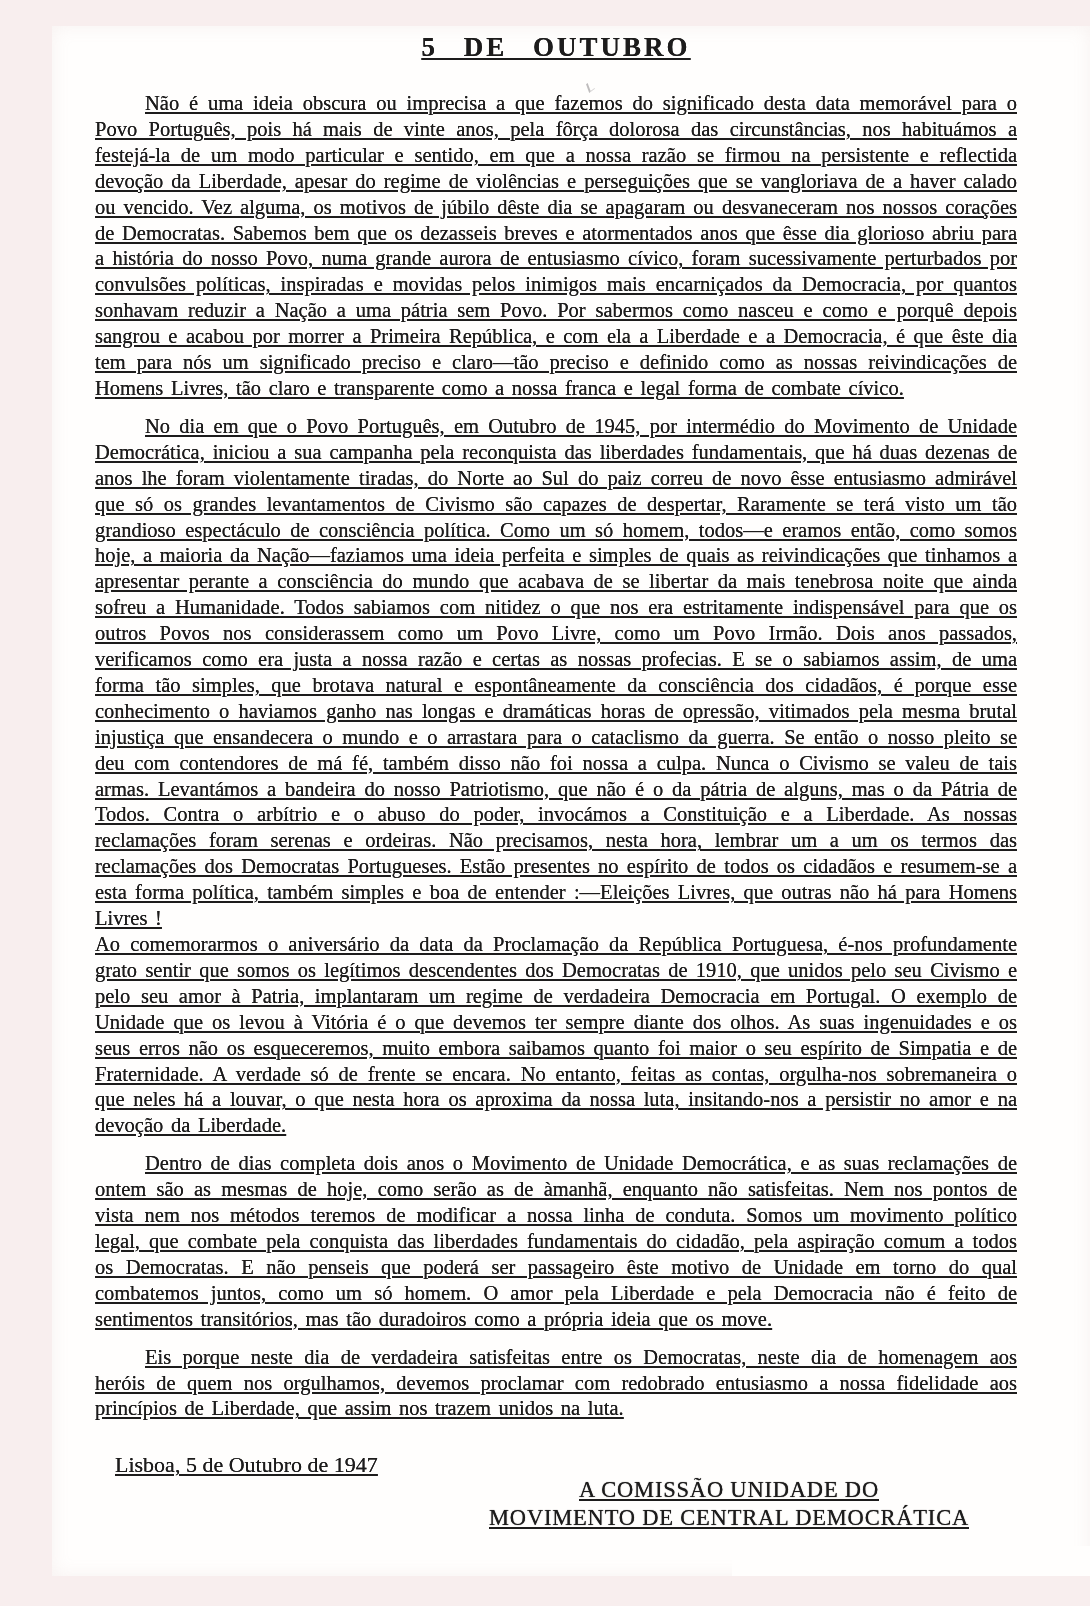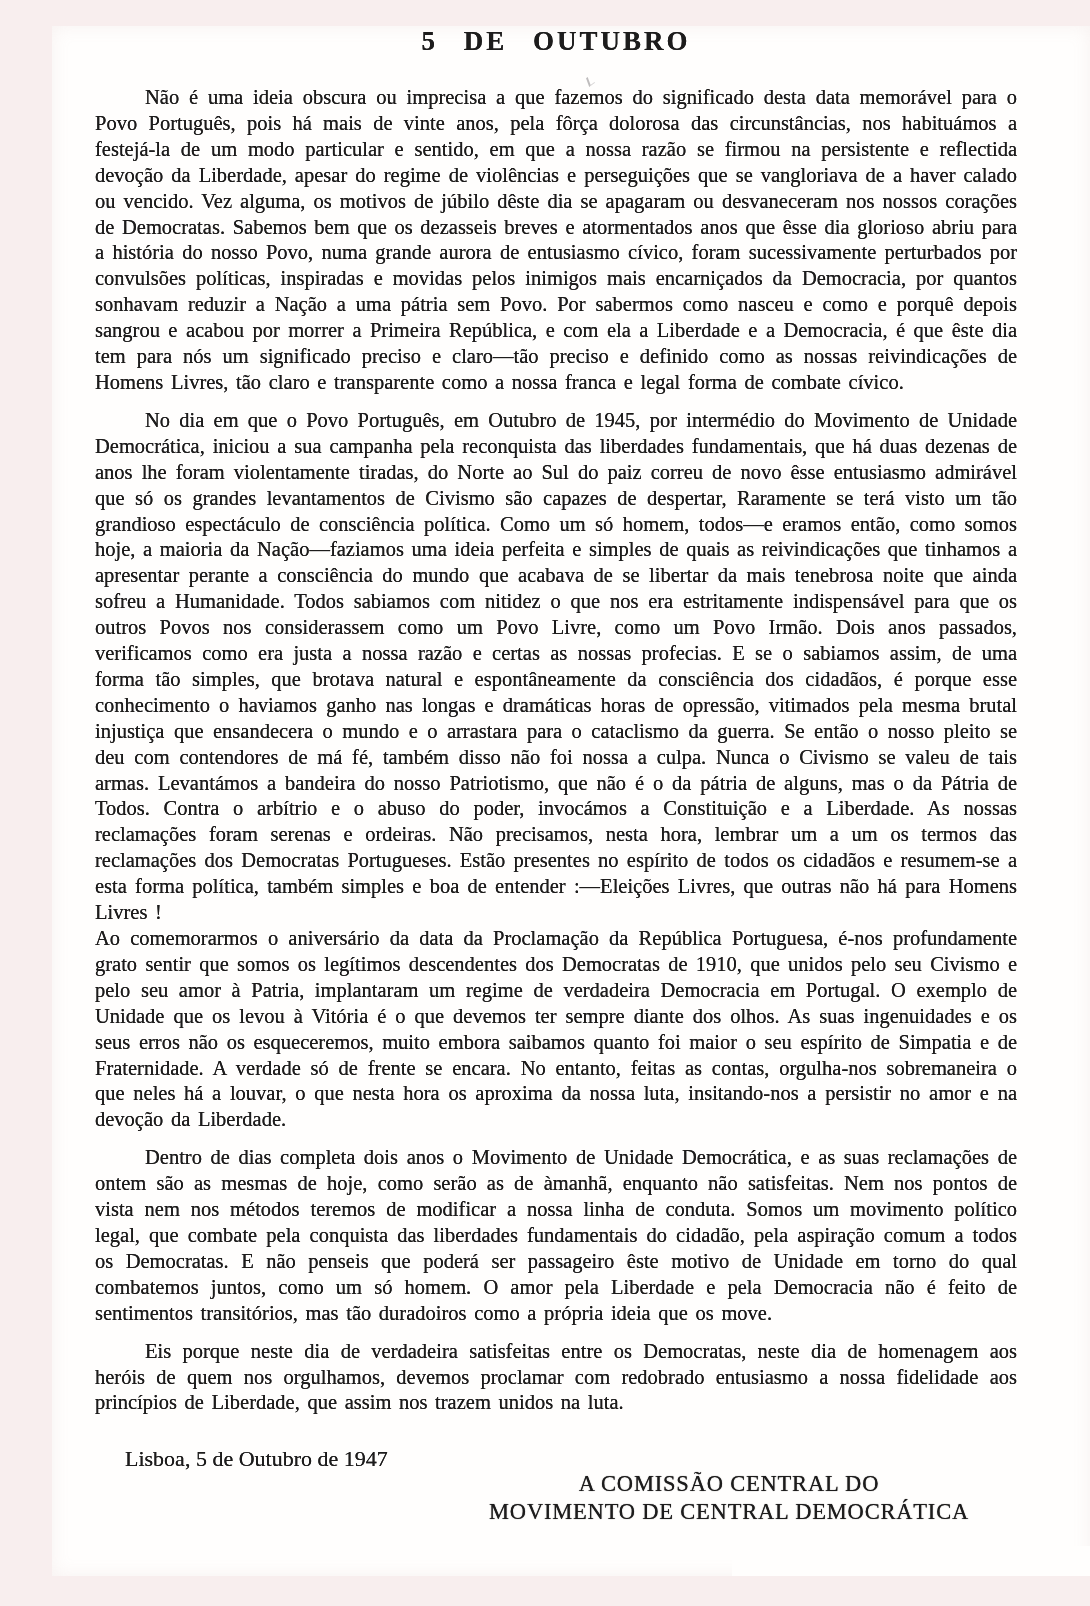--- a/index.html
+++ b/index.html
@@ -24,21 +24,21 @@
     background: var(--paper);
     box-shadow: 0 0 18px rgba(190,150,150,0.12) inset;
   }
   .paper-bottom-patch {
     position: absolute;
     left: 680px; right: 0; bottom: 0; height: 30px;
     background: var(--paper);
   }
   .content {
     position: absolute;
-    left: 95px; top: 10px; width: 922px;
+    left: 95px; top: 16px; width: 922px; text-decoration: underline;
   }
   .doc-title {
     margin: 16px 0 0 0;
     text-align: center;
     font-size: 27px;
     font-weight: bold;
     letter-spacing: 3px;
     word-spacing: 16px;
     color: var(--ink);
     text-shadow: 0 0 0.6px currentColor;
@@ -63,21 +63,21 @@
     word-spacing: 2.5px;
     text-shadow: 0 0 0.5px currentColor;
   }
   .body-text p.indent { text-indent: 50px; margin-top: 12px; }
   .footer {
     display: flex;
     align-items: flex-start;
     margin-top: 30px;
   }
   .dateline {
-    margin-left: 30px;
+    margin-left: 20px;
     font-size: 22px;
     white-space: nowrap;
     text-shadow: 0 0 0.6px currentColor;
   }
   .signature {
     margin-left: auto;
     margin-right: 48px;
     margin-top: 24px;
     text-align: center;
     font-size: 22.5px;
@@ -102,17 +102,17 @@
     <p class="indent">Não é uma ideia obscura ou imprecisa a que fazemos do significado desta data memorável para o Povo Português, pois há mais de vinte anos, pela fôrça dolorosa das circunstâncias, nos habituámos a festejá-la de um modo particular e sentido, em que a nossa razão se firmou na persistente e reflectida devoção da Liberdade, apesar do regime de violências e perseguições que se vangloriava de a haver calado ou vencido.   Vez alguma, os motivos de júbilo dêste dia se apagaram ou desvaneceram nos nossos corações de Democratas.   Sabemos bem que os dezasseis breves e atormentados anos que êsse dia glorioso abriu para a história do nosso Povo, numa grande aurora de entusiasmo cívico, foram sucessivamente perturbados por convulsões políticas, inspiradas e movidas pelos inimigos mais encarniçados da Democracia, por quantos sonhavam reduzir a Nação a uma pátria sem Povo.   Por sabermos como nasceu e como e porquê depois sangrou e acabou por morrer a Primeira República, e com ela a Liberdade e a Democracia, é que êste dia tem para nós um significado preciso e claro—tão preciso e definido como as nossas reivindicações de Homens Livres, tão claro e transparente como a nossa franca e legal forma de combate cívico.</p>
     <p class="indent">No dia em que o Povo Português, em Outubro de 1945, por intermédio do Movimento de Unidade Democrática, iniciou a sua campanha pela reconquista das liberdades fundamentais, que há duas dezenas de anos lhe foram violentamente tiradas, do Norte ao Sul do paiz correu de novo êsse entusiasmo admirável que só os grandes levantamentos de Civismo são capazes de despertar, Raramente se terá visto um tão grandioso espectáculo de consciência política. Como um só homem, todos—e eramos então, como somos hoje, a maioria da Nação—faziamos uma ideia perfeita e simples de quais as reivindicações que tinhamos a apresentar perante a consciência do mundo que acabava de se libertar da mais tenebrosa noite que ainda sofreu a Humanidade.   Todos sabiamos com nitidez o que nos era estritamente indispensável para que os outros Povos nos considerassem como um Povo Livre, como um Povo Irmão.   Dois anos passados, verificamos como era justa a nossa razão e certas as nossas profecias.   E se o sabiamos assim, de uma forma tão simples, que brotava natural e espontâneamente da consciência dos cidadãos, é porque esse conhecimento o haviamos ganho nas longas e dramáticas horas de opressão, vitimados pela mesma brutal injustiça que ensandecera o mundo e o arrastara para o cataclismo da guerra.   Se então o nosso pleito se deu com contendores de má fé, também disso não foi nossa a culpa.   Nunca o Civismo se valeu de tais armas.   Levantámos a bandeira do nosso Patriotismo, que não é o da pátria de alguns, mas o da Pátria de Todos. Contra o arbítrio e o abuso do poder, invocámos a Constituição e a Liberdade.   As nossas reclamações foram serenas e ordeiras.   Não precisamos, nesta hora, lembrar um a um os termos das reclamações dos Democratas Portugueses.   Estão presentes no espírito de todos os cidadãos e resumem-se a esta forma política, também simples e boa de entender :—Eleições Livres, que outras não há para Homens Livres !</p>
     <p>Ao comemorarmos o aniversário da data da Proclamação da República Portuguesa, é-nos profundamente grato sentir que somos os legítimos descendentes dos Democratas de 1910, que unidos pelo seu Civismo e pelo seu amor à Patria, implantaram um regime de verdadeira Democracia em Portugal.   O exemplo de Unidade que os levou à Vitória é o que devemos ter sempre diante dos olhos.   As suas ingenuidades e os seus erros não os esqueceremos, muito embora saibamos quanto foi maior o seu espírito de Simpatia e de Fraternidade.   A verdade só de frente se encara.   No entanto, feitas as contas, orgulha-nos sobremaneira o que neles há a louvar, o que nesta hora os aproxima da nossa luta, insitando-nos a persistir no amor e na devoção da Liberdade.</p>
     <p class="indent">Dentro de dias completa dois anos o Movimento de Unidade Democrática, e as suas reclamações de ontem são as mesmas de hoje, como serão as de àmanhã, enquanto não satisfeitas.   Nem nos pontos de vista nem nos métodos teremos de modificar a nossa linha de conduta.   Somos um movimento político legal, que combate pela conquista das liberdades fundamentais do cidadão, pela aspiração comum a todos os Democratas.   E não penseis que poderá ser passageiro êste motivo de Unidade em torno do qual combatemos juntos, como um só homem.   O amor pela Liberdade e pela Democracia não é feito de sentimentos transitórios, mas tão duradoiros como a própria ideia que os move.</p>
     <p class="indent">Eis porque neste dia de verdadeira satisfeitas entre os Democratas, neste dia de homenagem aos heróis de quem nos orgulhamos, devemos proclamar com redobrado entusiasmo a nossa fidelidade aos princípios de Liberdade, que assim nos trazem unidos na luta.</p>
   </div>
 
   <div class="footer">
     <div class="dateline">Lisboa, 5 de Outubro de 1947</div>
     <div class="signature">
-      <div>A COMISSÃO CENTRAL DO</div>
+      <div>A COMISSÃO UNIDADE DO</div>
       <div>MOVIMENTO DE CENTRAL DEMOCRÁTICA</div>
     </div>
   </div>
 </div>
 
 </body></html>

